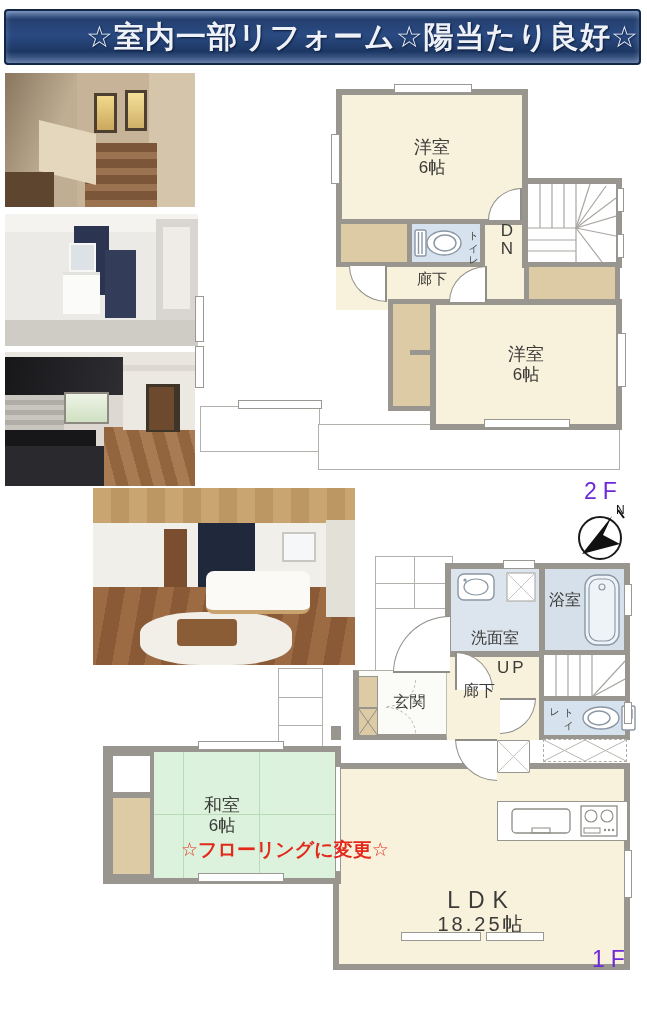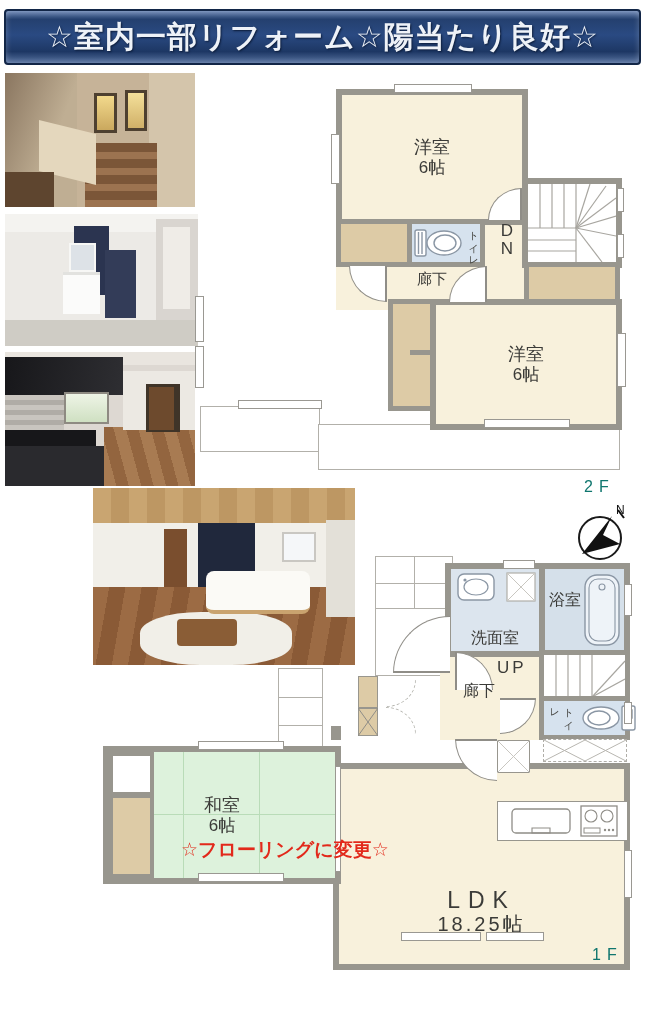--- a/index.html
+++ b/index.html
@@ -2,40 +2,40 @@
 <html><head>
 <meta charset="utf-8">
 <style>
   html,body{margin:0;padding:0;background:#fff;}
   .stage{position:relative;width:647px;height:1024px;background:#ffffff;overflow:hidden;
          font-family:"Liberation Sans","DejaVu Sans",sans-serif;}
   .abs{position:absolute;}
   
   .banner{position:absolute;left:4px;top:9px;width:637px;height:56px;box-sizing:border-box;
           background:linear-gradient(180deg,#6d87b5 0%,#24406f 16%,#2a4a82 46%,#1d3764 78%,#56719f 100%);
-          border:2px solid #122647;border-radius:4px;display:flex;align-items:center;justify-content:center;
+          border:2px solid #122647;border-radius:4px;display:flex;align-items:center;justify-content:flex-end;
           box-shadow:inset 0 0 6px rgba(255,255,255,.25);}
   .banner-text{color:#eef2f8;font-size:30px;font-weight:bold;letter-spacing:1px;
                text-shadow:1px 1px 2px #0c1c3a;white-space:nowrap;}
   
   .photo{position:absolute;overflow:hidden;background:#cfc3ae;}
   .ph{position:absolute;}
   
   .room{position:absolute;box-sizing:border-box;border:6px solid #98968e;z-index:2;
         display:flex;flex-direction:column;align-items:center;justify-content:center;}
   .cream{background:#f8f1dc;} .tan{background:#ddcba6;} .blue{background:#d6e2ee;}
   .green{background:#ddf2dc;} .white-room{background:#fbfbf8;}
   .room-label{color:#3b3b38;text-align:center;line-height:1.15;z-index:6;}
   .lbl-main{font-size:18px;} .lbl-sub{font-size:17px;}
   .backdrop{position:absolute;background:#f8f1dc;z-index:1;}
   .window{position:absolute;background:#fff;border:1px solid #9a9892;box-sizing:border-box;z-index:5;}
   .arc{position:absolute;background:#fff;box-sizing:border-box;z-index:4;}
   .thinbox{position:absolute;border:1px solid #b2b0aa;background:#fff;box-sizing:border-box;z-index:1;}
   .wallpiece{position:absolute;background:#98968e;z-index:3;}
-  .floor-label{position:absolute;color:#0f766e;font-size:16px;letter-spacing:6px;z-index:6;}
+  .floor-label{position:absolute;color:#6d28d9;font-size:23px;letter-spacing:6px;z-index:6;}
   .v-text{writing-mode:vertical-rl;font-size:10px;color:#4a4a46;letter-spacing:1px;}
   .grid-line{position:absolute;background:#b9dcb8;z-index:2;}
   .note-red{position:absolute;color:#e2291b;font-size:19px;font-weight:bold;white-space:nowrap;z-index:7;}
   .footer-text{position:absolute;left:0;top:982px;width:647px;text-align:center;color:#1d3a6b;
                font-size:28px;letter-spacing:2px;font-family:"Liberation Serif","DejaVu Serif",serif;z-index:6;}
   .icon-box{position:absolute;z-index:3;}
   svg{display:block;}
 </style>
 </head>
 <body>
@@ -241,20 +241,23 @@
         <g stroke="#8a96a4" stroke-width="1.4" fill="#fff">
           <ellipse cx="22" cy="15" rx="18" ry="11"></ellipse>
           <ellipse cx="20" cy="15" rx="11" ry="7"></ellipse>
           <rect x="43" y="3" width="13" height="24" rx="2"></rect>
           <rect x="46" y="7" width="7" height="8"></rect>
         </g>
       </svg>
     </span>
   </div>
 
+  <div class="room white-room" style="left:353px;top:670px;width:94px;height:70px;border-width:0 1px 6px 6px;border-style:solid;border-color:#b0b0ab #c0beb8 #98968e #98968e;border-top:1px solid #b0b0ab;">
+    <div class="room-label" style="font-size:16px;margin-left:14px;">玄関</div>
+  </div>
   <div class="abs" style="left:358px;top:676px;width:20px;height:32px;background:#ddcba6;border:1px solid #98968e;box-sizing:border-box;z-index:3;"></div>
   <div class="abs" style="left:358px;top:708px;width:20px;height:28px;z-index:3;">
     <svg width="20" height="28" viewBox="0 0 20 28">
       <rect x="0.5" y="0.5" width="19" height="27" fill="#ddcba6" stroke="#98968e"></rect>
       <line x1="0" y1="0" x2="20" y2="28" stroke="#8f8d87" stroke-width="1"></line>
       <line x1="20" y1="0" x2="0" y2="28" stroke="#8f8d87" stroke-width="1"></line>
     </svg>
   </div>
   <div class="arc" style="left:386px;top:680px;width:30px;height:27px;border-radius:0 0 100% 0;border-right:1px dashed #b8b8b2;border-bottom:1px dashed #b8b8b2;background:transparent;"></div>
   <div class="arc" style="left:386px;top:707px;width:30px;height:27px;border-radius:0 100% 0 0;border-right:1px dashed #b8b8b2;border-top:1px dashed #b8b8b2;background:transparent;"></div>

